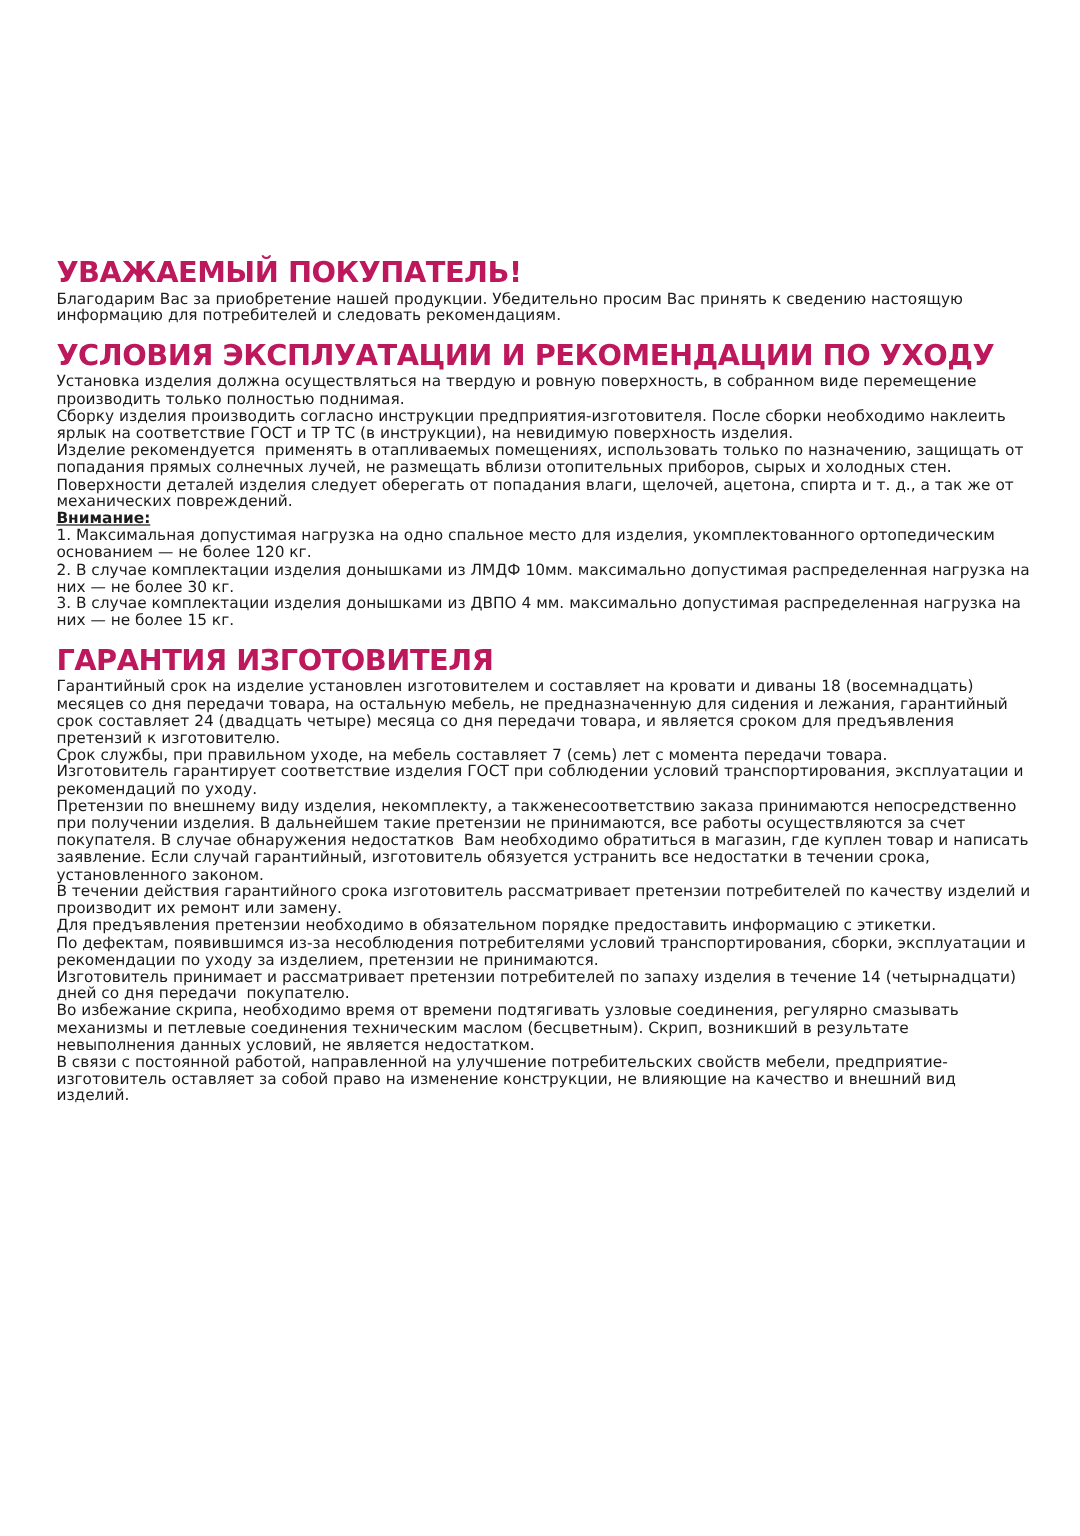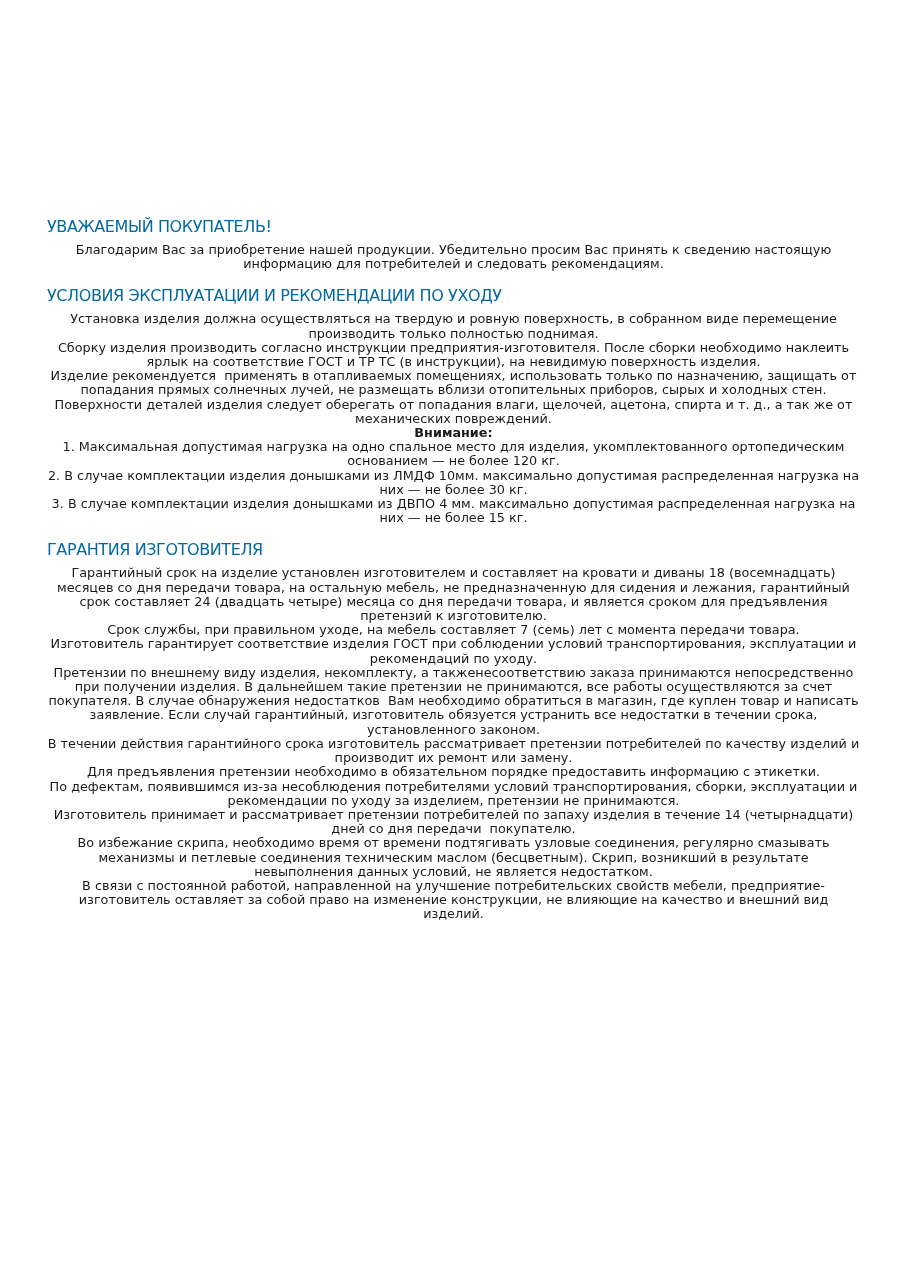--- a/index.html
+++ b/index.html
@@ -17,38 +17,38 @@
     padding: 214px 40px 0 47px;
     font-family: "DejaVu Sans", sans-serif;
     color: #1b1b1b;
     overflow: hidden;
   }
   .content {
     width: 813px;
   }
   section { margin: 0; }
   h2.section-heading {
-    font-size: 16px;
+    font-size: 24px;
     line-height: 26px;
-    font-weight: 400;
+    font-weight: 700;
     letter-spacing: -0.4px;
     margin: 12px 0 3px 0;
     white-space: pre-wrap;
-    color: #0369a1;
+    color: #be185d;
   }
   section:first-of-type h2.section-heading { margin-top: 0; }
   p.paragraph, p.attention-item, p.attention-label {
     font-size: 12.8px;
     line-height: 14.2px;
     margin: 0;
     white-space: pre-wrap;
-    text-align: center;
   }
   p.attention-label {
     font-weight: bold;
+    text-decoration: underline;
   }
 </style>
 </head>
 <body>
 
 <div class="page">
   <main class="content">
       <section>
         <h2 class="section-heading">УВАЖАЕМЫЙ ПОКУПАТЕЛЬ!</h2>
         <p class="paragraph">Благодарим Вас за приобретение нашей продукции. Убедительно просим Вас принять к сведению настоящую информацию для потребителей и следовать рекомендациям.</p>

